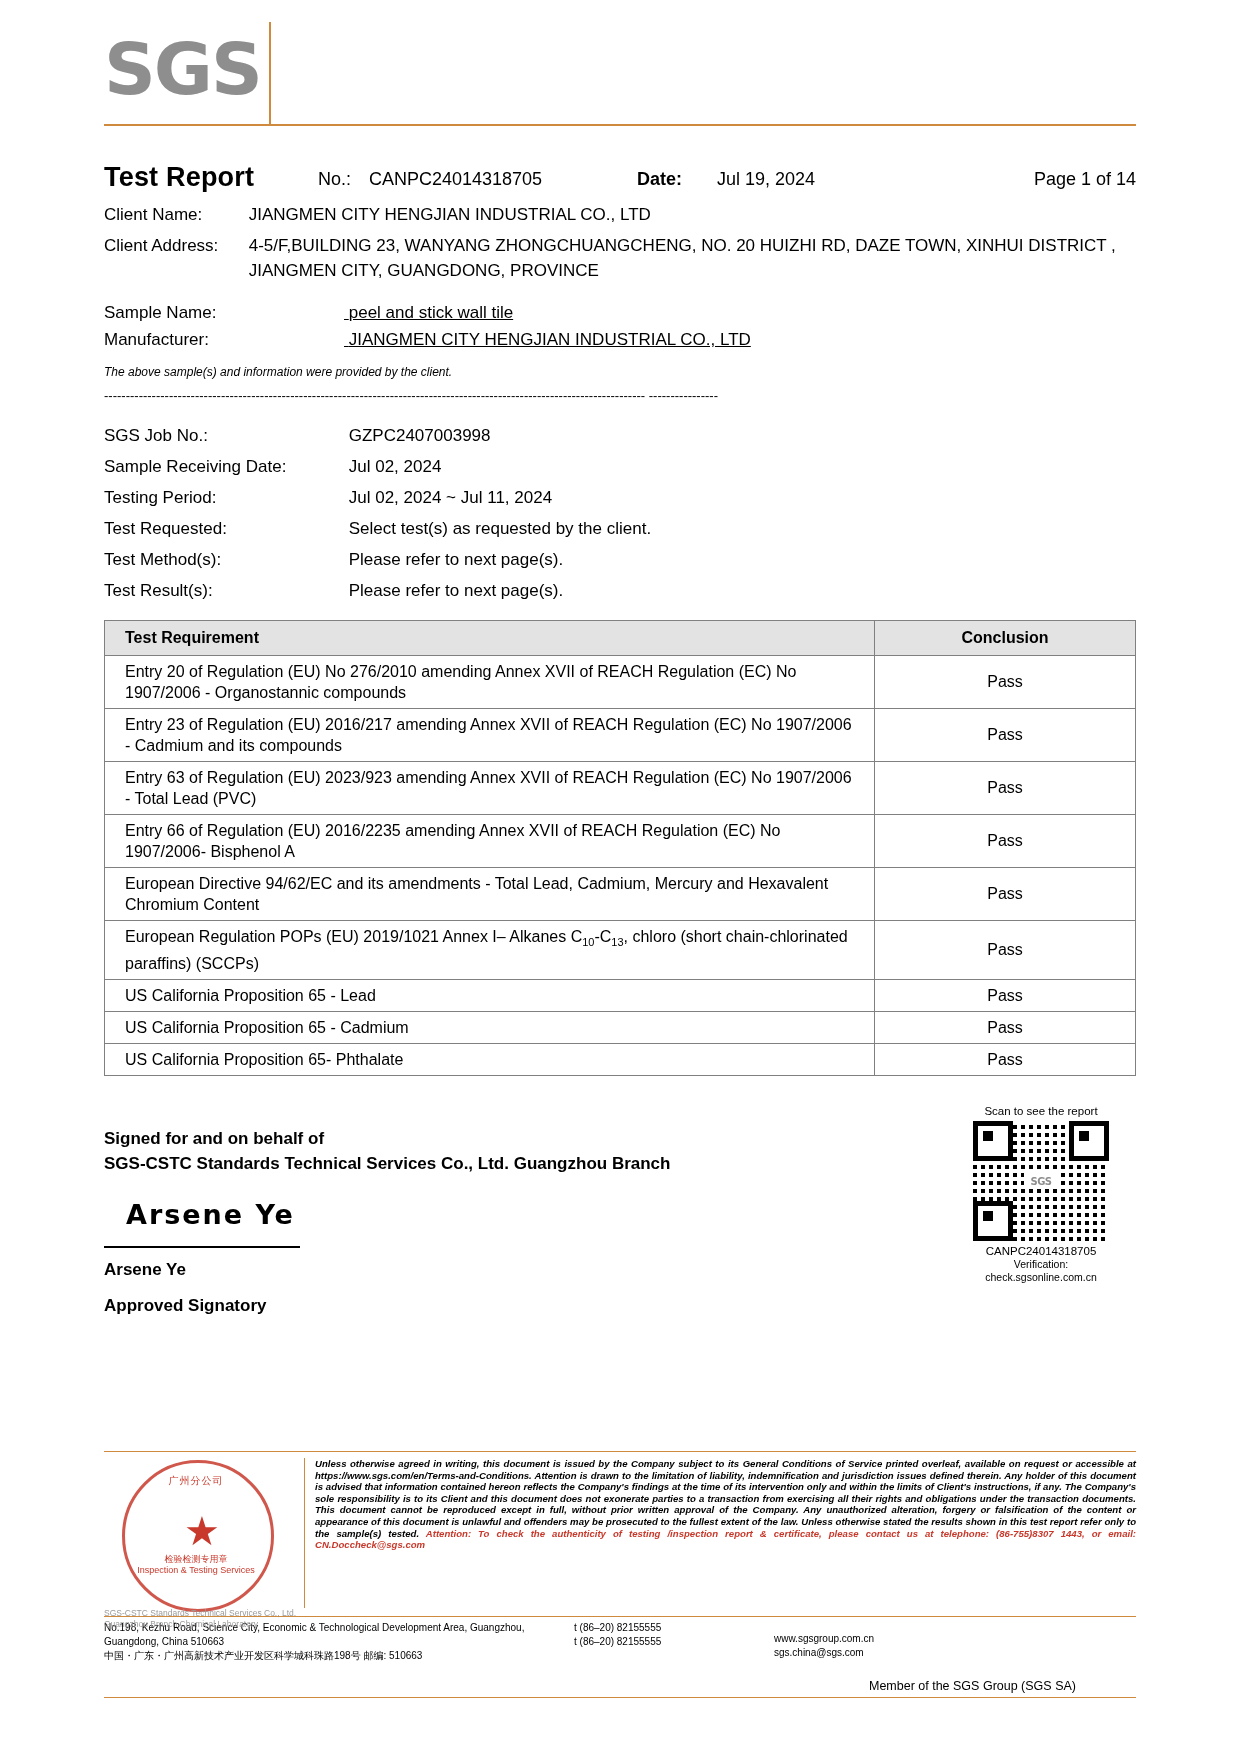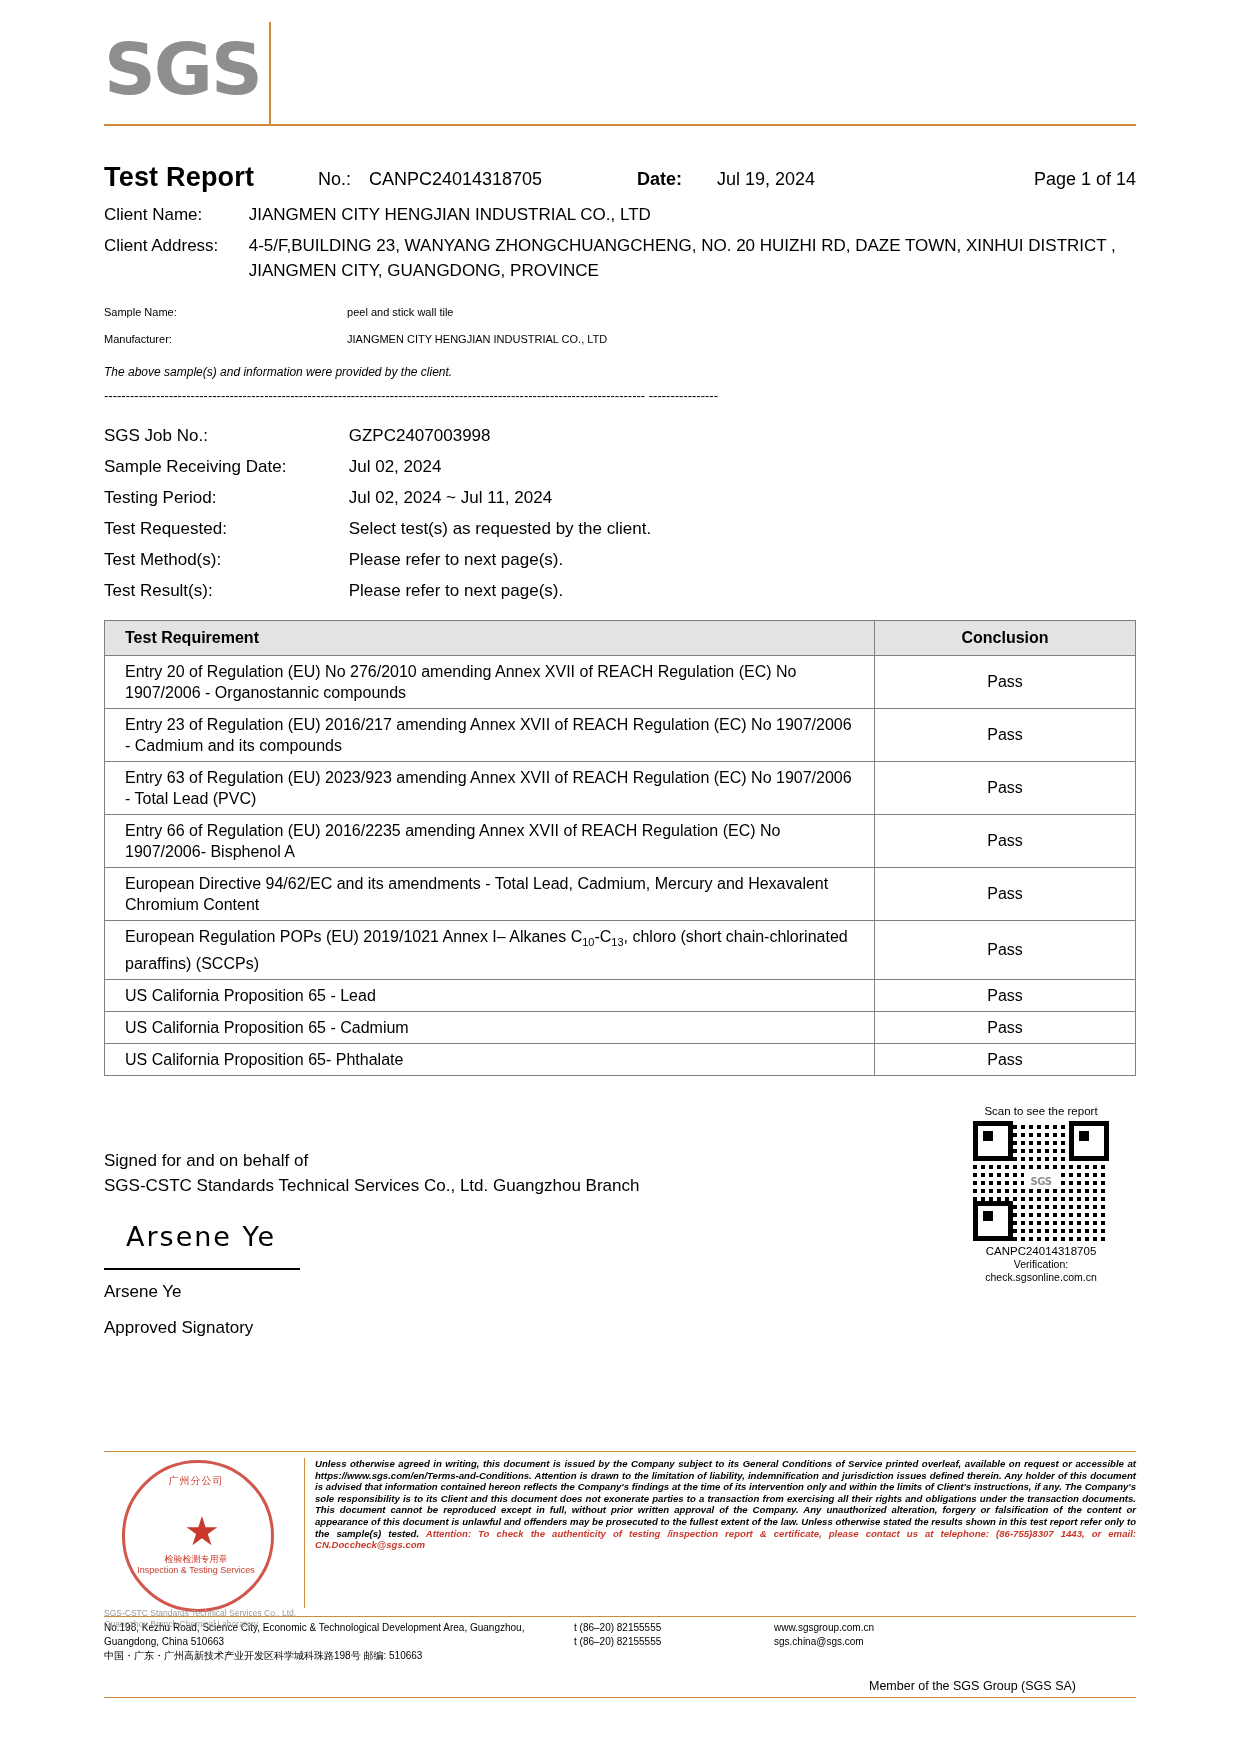--- a/index.html
+++ b/index.html
@@ -120,22 +120,23 @@
     vertical-align: top;
     max-width: 880px;
   }
   .field.addr .lbl { width: 140px; }
   .field.addr .val { width: 870px; }
 
   .gap-sm { height: 16px; }
 
   .sample-field {
     position: relative;
-    font-size: 11px;
+    font-size: 17px;
     line-height: 27px;
+    text-decoration: underline;
   }
   .sample-field .lbl {
     display: inline-block;
     width: 240px;
   }
   .provided {
     font-size: 12px;
     line-height: 27px;
     margin-top: 6px;
     font-style: italic;
@@ -185,24 +186,25 @@
     padding-bottom: 5px;
   }
   table.req td.c2 {
     text-align: center;
     width: 220px;
   }
   sub { font-size: 11px; }
 
   
   .sign-wrap {
-    margin-top: 72px;
+    margin-top: 50px;
     position: relative;
     font-size: 17px;
     line-height: 25px;
+    font-weight: bold;
   }
   .signature {
     font-family: "DejaVu Sans", sans-serif;
     font-size: 27px;
     letter-spacing: 2px;
     margin-top: 26px;
     margin-left: 22px;
     height: 42px;
   }
   .sign-line {
@@ -365,21 +367,21 @@
   .footer-addr {
     display: flex;
     margin-top: 8px;
     font-size: 10px;
     line-height: 14px;
     border-top: 1px solid #d08a3e;
     padding-top: 4px;
   }
   .addr-col1 { flex: 0 0 470px; }
   .addr-col2 { flex: 0 0 200px; }
-  .addr-col3 { flex: 1; }
+  .addr-col3 { flex: 1; margin-top: 11px; }
   .footer-member {
     text-align: right;
     font-size: 12.5px;
     margin-top: 16px;
     padding-right: 60px;
   }
   .footer-bottom-rule {
     height: 1px;
     background: #d08a3e;
     margin-top: 4px;

